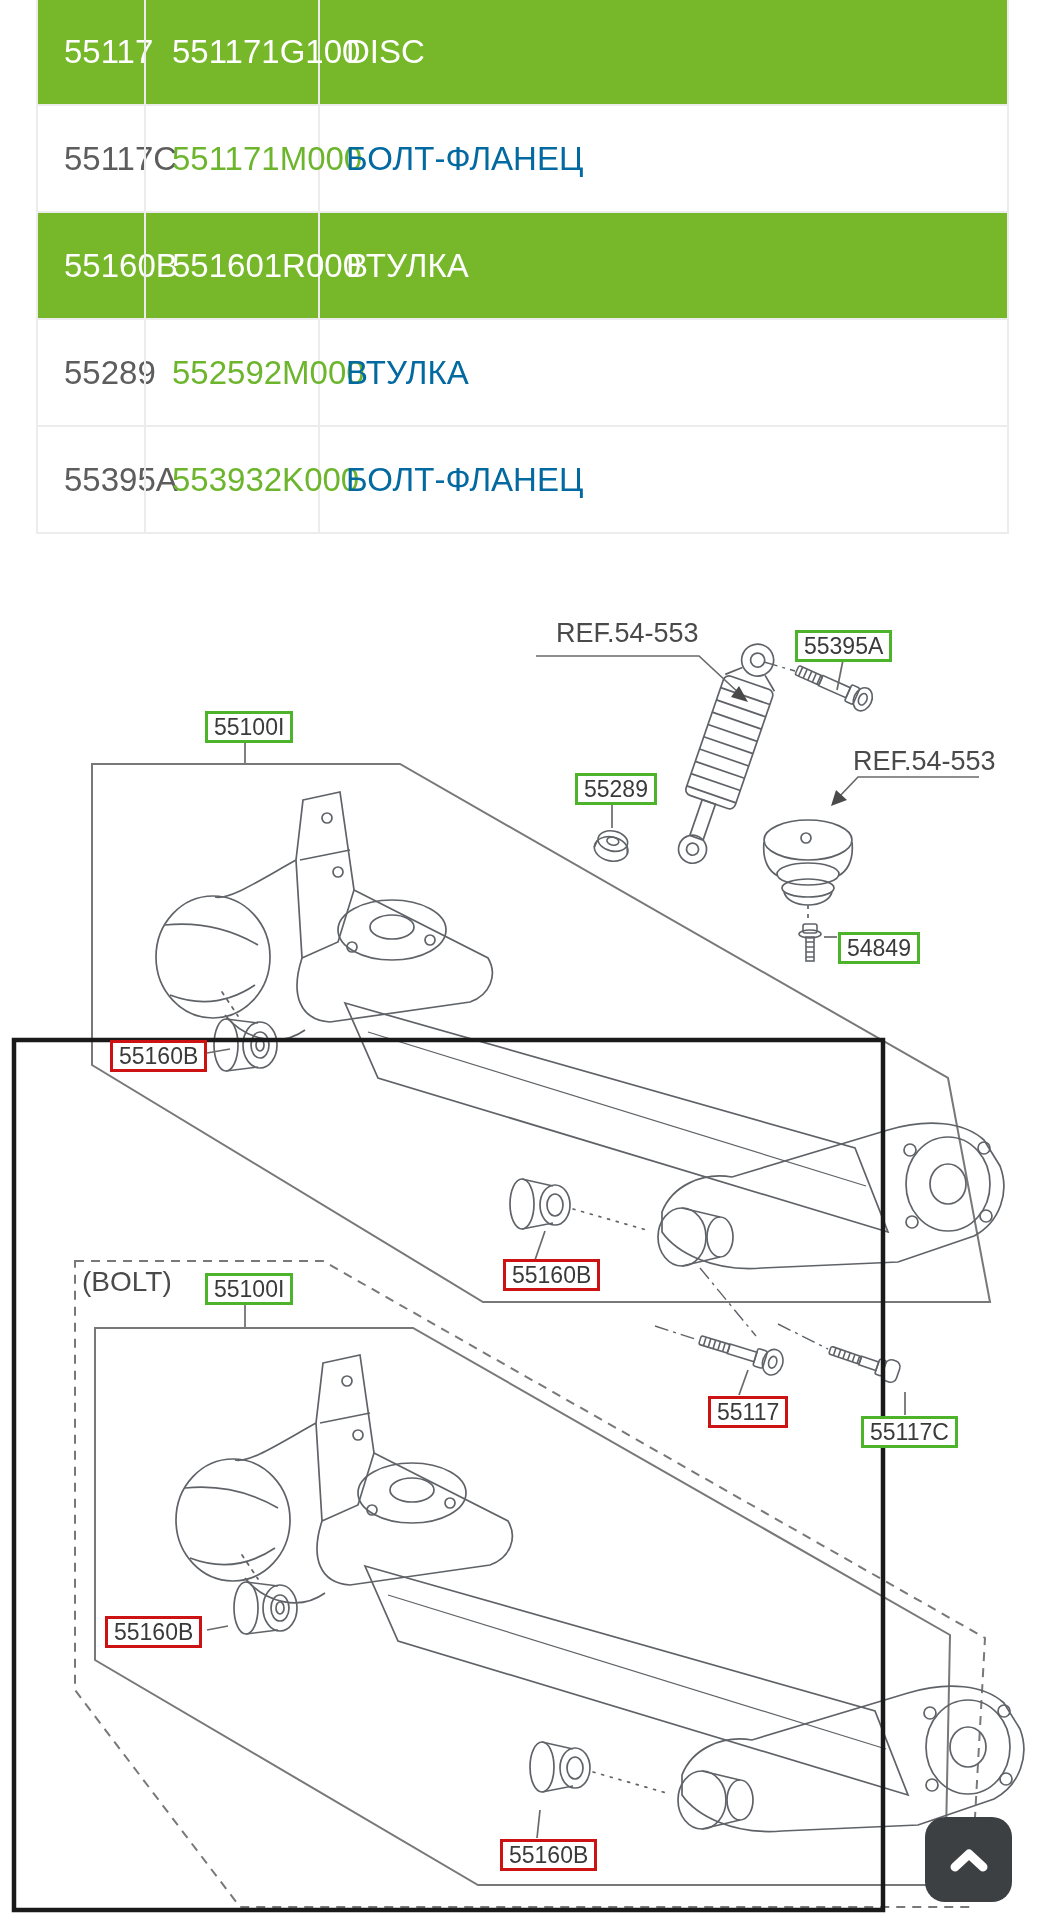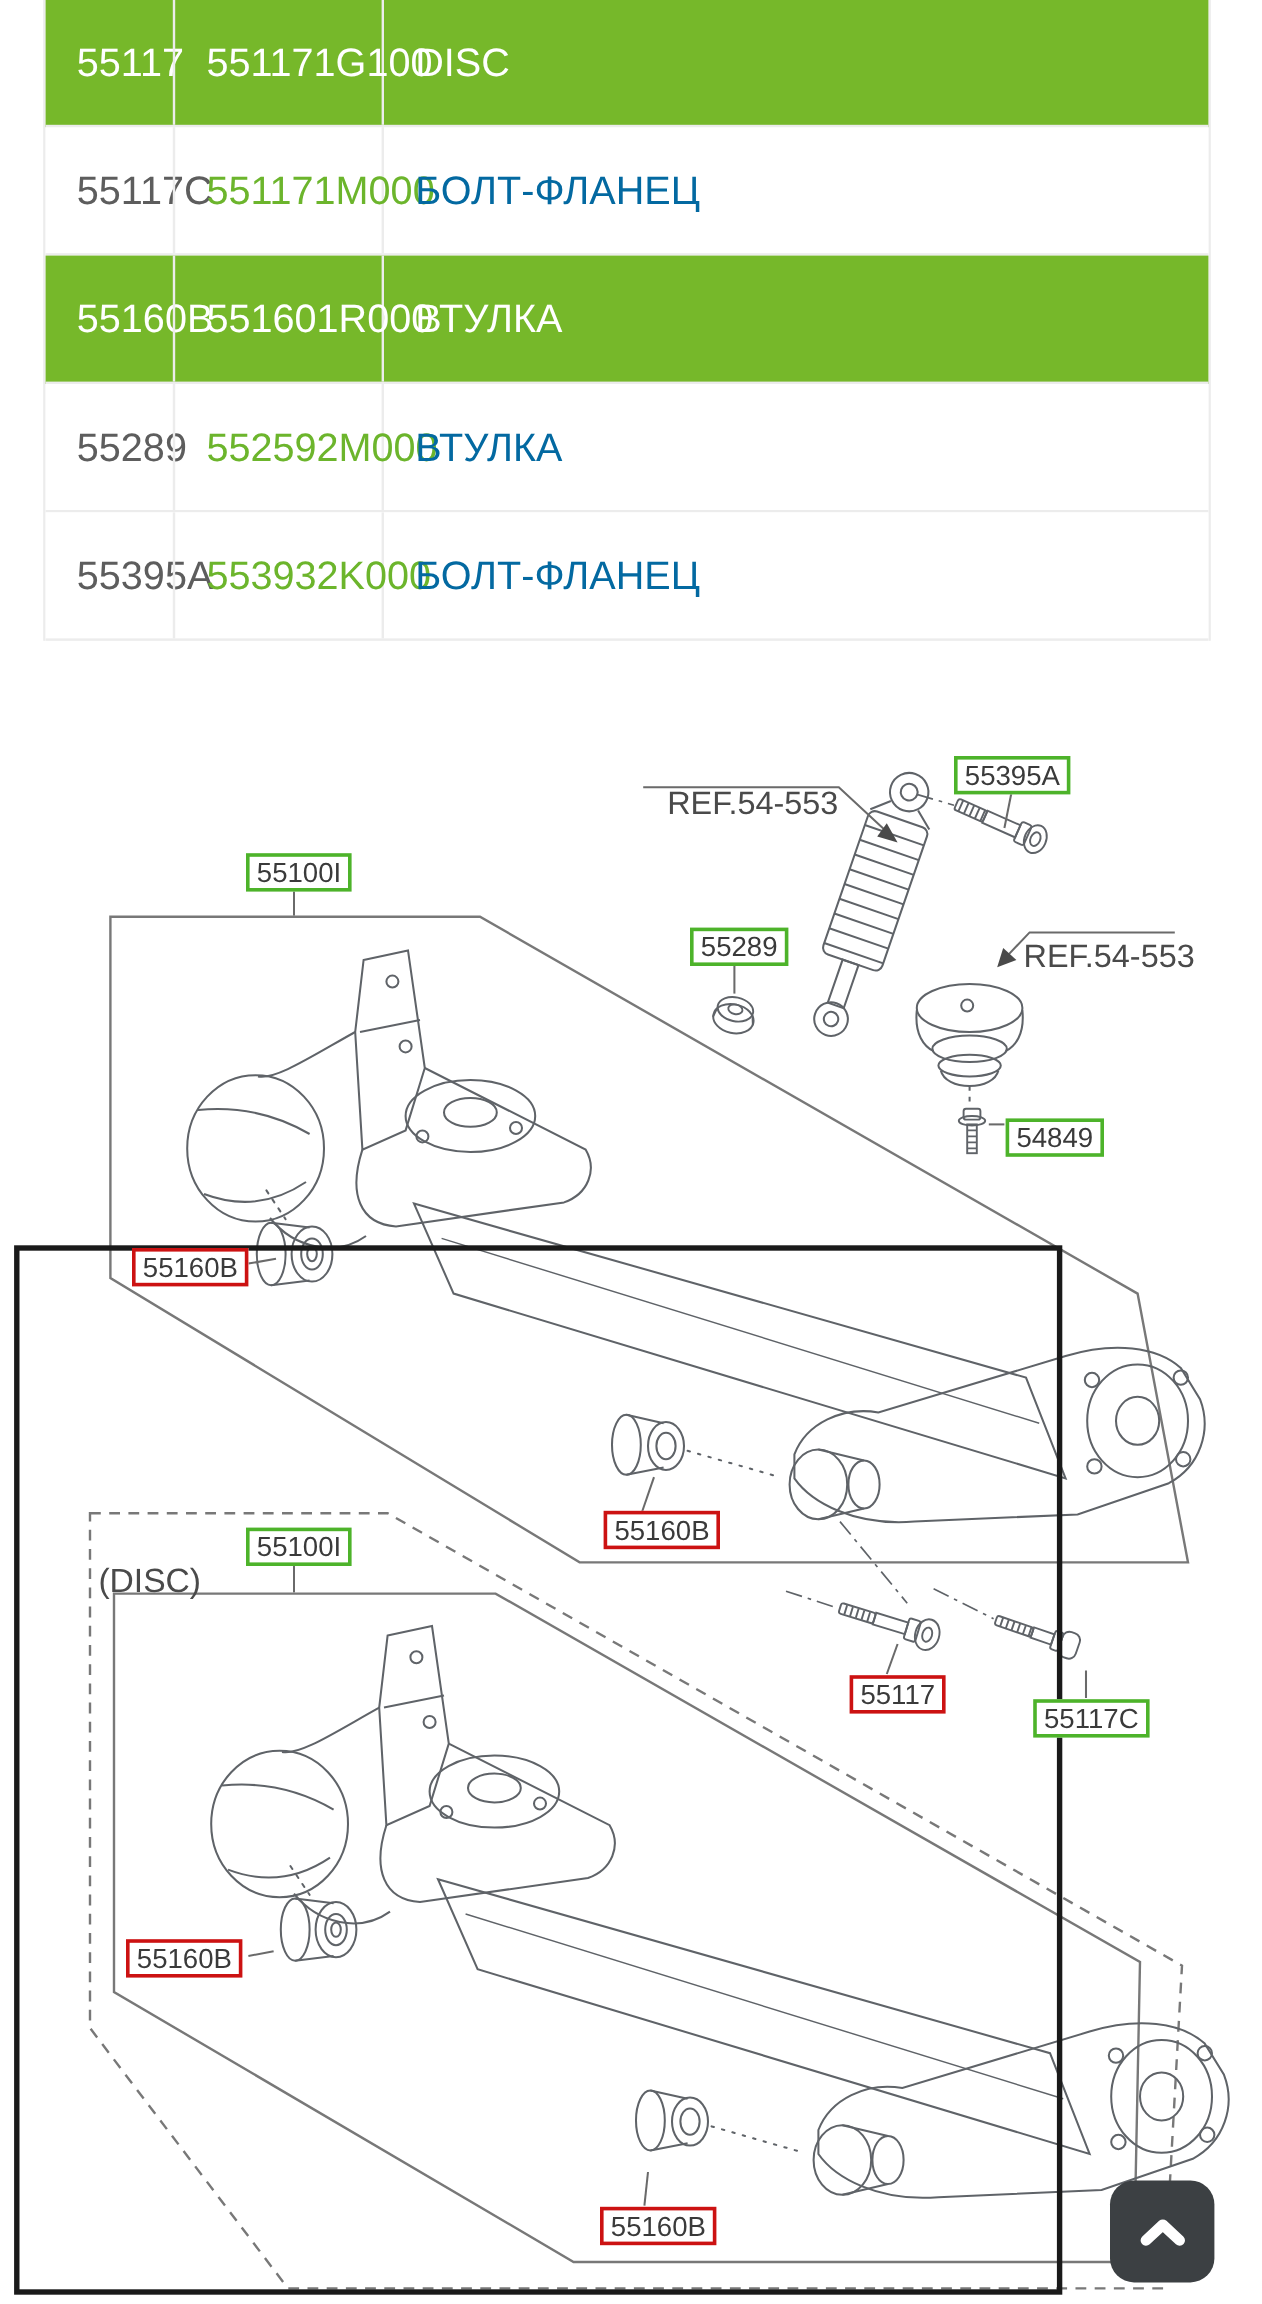--- a/index.html
+++ b/index.html
@@ -14,21 +14,21 @@
   .prow .c1{width:106px;color:#5d5d5d;}
   .prow .c2{width:176px;border-left:2px solid #ececec;border-right:2px solid #ececec;color:#6cb52c;}
   .prow .c3{flex:1;color:#0369a1;}
   .prow.green{background:#76b82a;}
   .prow.green .c1,.prow.green .c2,.prow.green .c3{color:#ffffff;}
 
   
   .dlabel{position:absolute;background:#fff;border:3px solid #4db32a;color:#3a3a3a;
           font-size:23px;line-height:26px;padding:0 6px;white-space:nowrap;z-index:6;}
   .dlabel.red{border-color:#cc1212;}
-  .dtext{position:absolute;color:#4a4a4a;font-size:27px;white-space:nowrap;z-index:6;margin-top:36px;}
+  .dtext{position:absolute;color:#4a4a4a;font-size:27px;white-space:nowrap;z-index:6;}
 
   svg.diagram{position:absolute;left:0;top:0;z-index:2;}
 
   
   .scrolltop{position:absolute;left:925px;top:1817px;width:87px;height:85px;background:#3c4043;
              border-radius:20px;display:flex;align-items:center;justify-content:center;z-index:9;cursor:pointer;}
 </style>
 </head>
 <body>
 
@@ -207,21 +207,21 @@
   </svg>
 
   <div class="dtext" style="left:556px;top:618px;">REF.54-553</div>
   <div class="dlabel" style="left:795px;top:630px;">55395A</div>
   <div class="dlabel" style="left:205px;top:711px;">55100I</div>
   <div class="dlabel" style="left:575px;top:773px;">55289</div>
   <div class="dtext" style="left:853px;top:746px;">REF.54-553</div>
   <div class="dlabel" style="left:838px;top:932px;">54849</div>
   <div class="dlabel red" style="left:110px;top:1040px;">55160B</div>
   <div class="dlabel red" style="left:503px;top:1259px;">55160B</div>
-  <div class="dtext" style="left:82px;top:1266px;font-size:28px;">(DISC)</div>
+  <div class="dtext" style="left:82px;top:1266px;font-size:28px;">(BOLT)</div>
   <div class="dlabel" style="left:205px;top:1273px;">55100I</div>
   <div class="dlabel red" style="left:708px;top:1396px;">55117</div>
   <div class="dlabel" style="left:861px;top:1416px;">55117C</div>
   <div class="dlabel red" style="left:105px;top:1616px;">55160B</div>
   <div class="dlabel red" style="left:500px;top:1839px;">55160B</div>
 
   <div class="scrolltop">
     <svg width="44" height="28" viewBox="0 0 44 28">
       <polyline points="8,21 22,8 36,21" fill="none" stroke="#ffffff" stroke-width="9" stroke-linecap="round" stroke-linejoin="round"></polyline>
     </svg>

